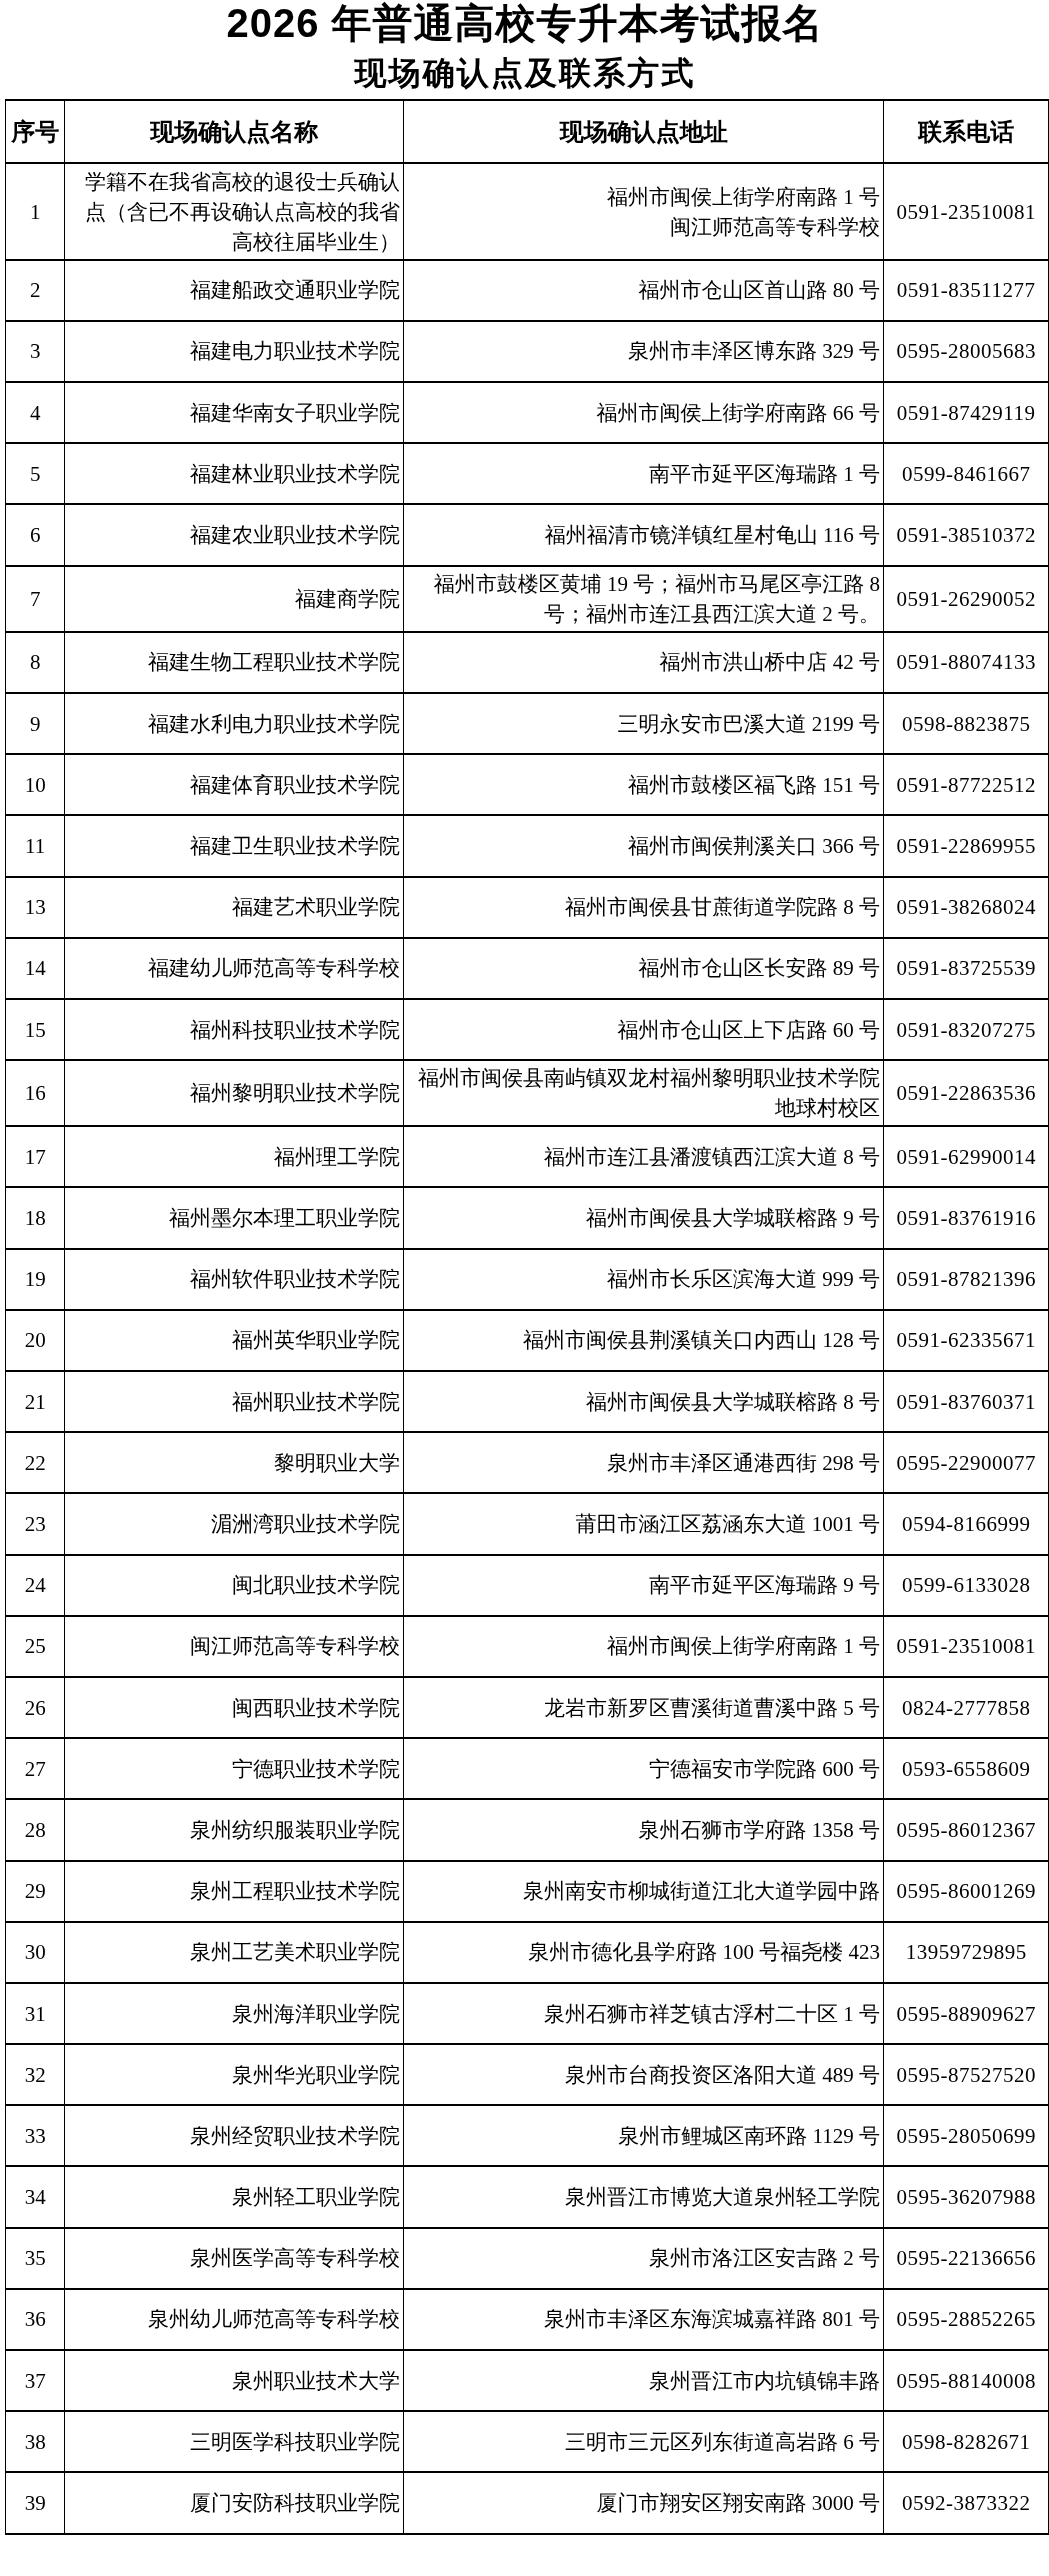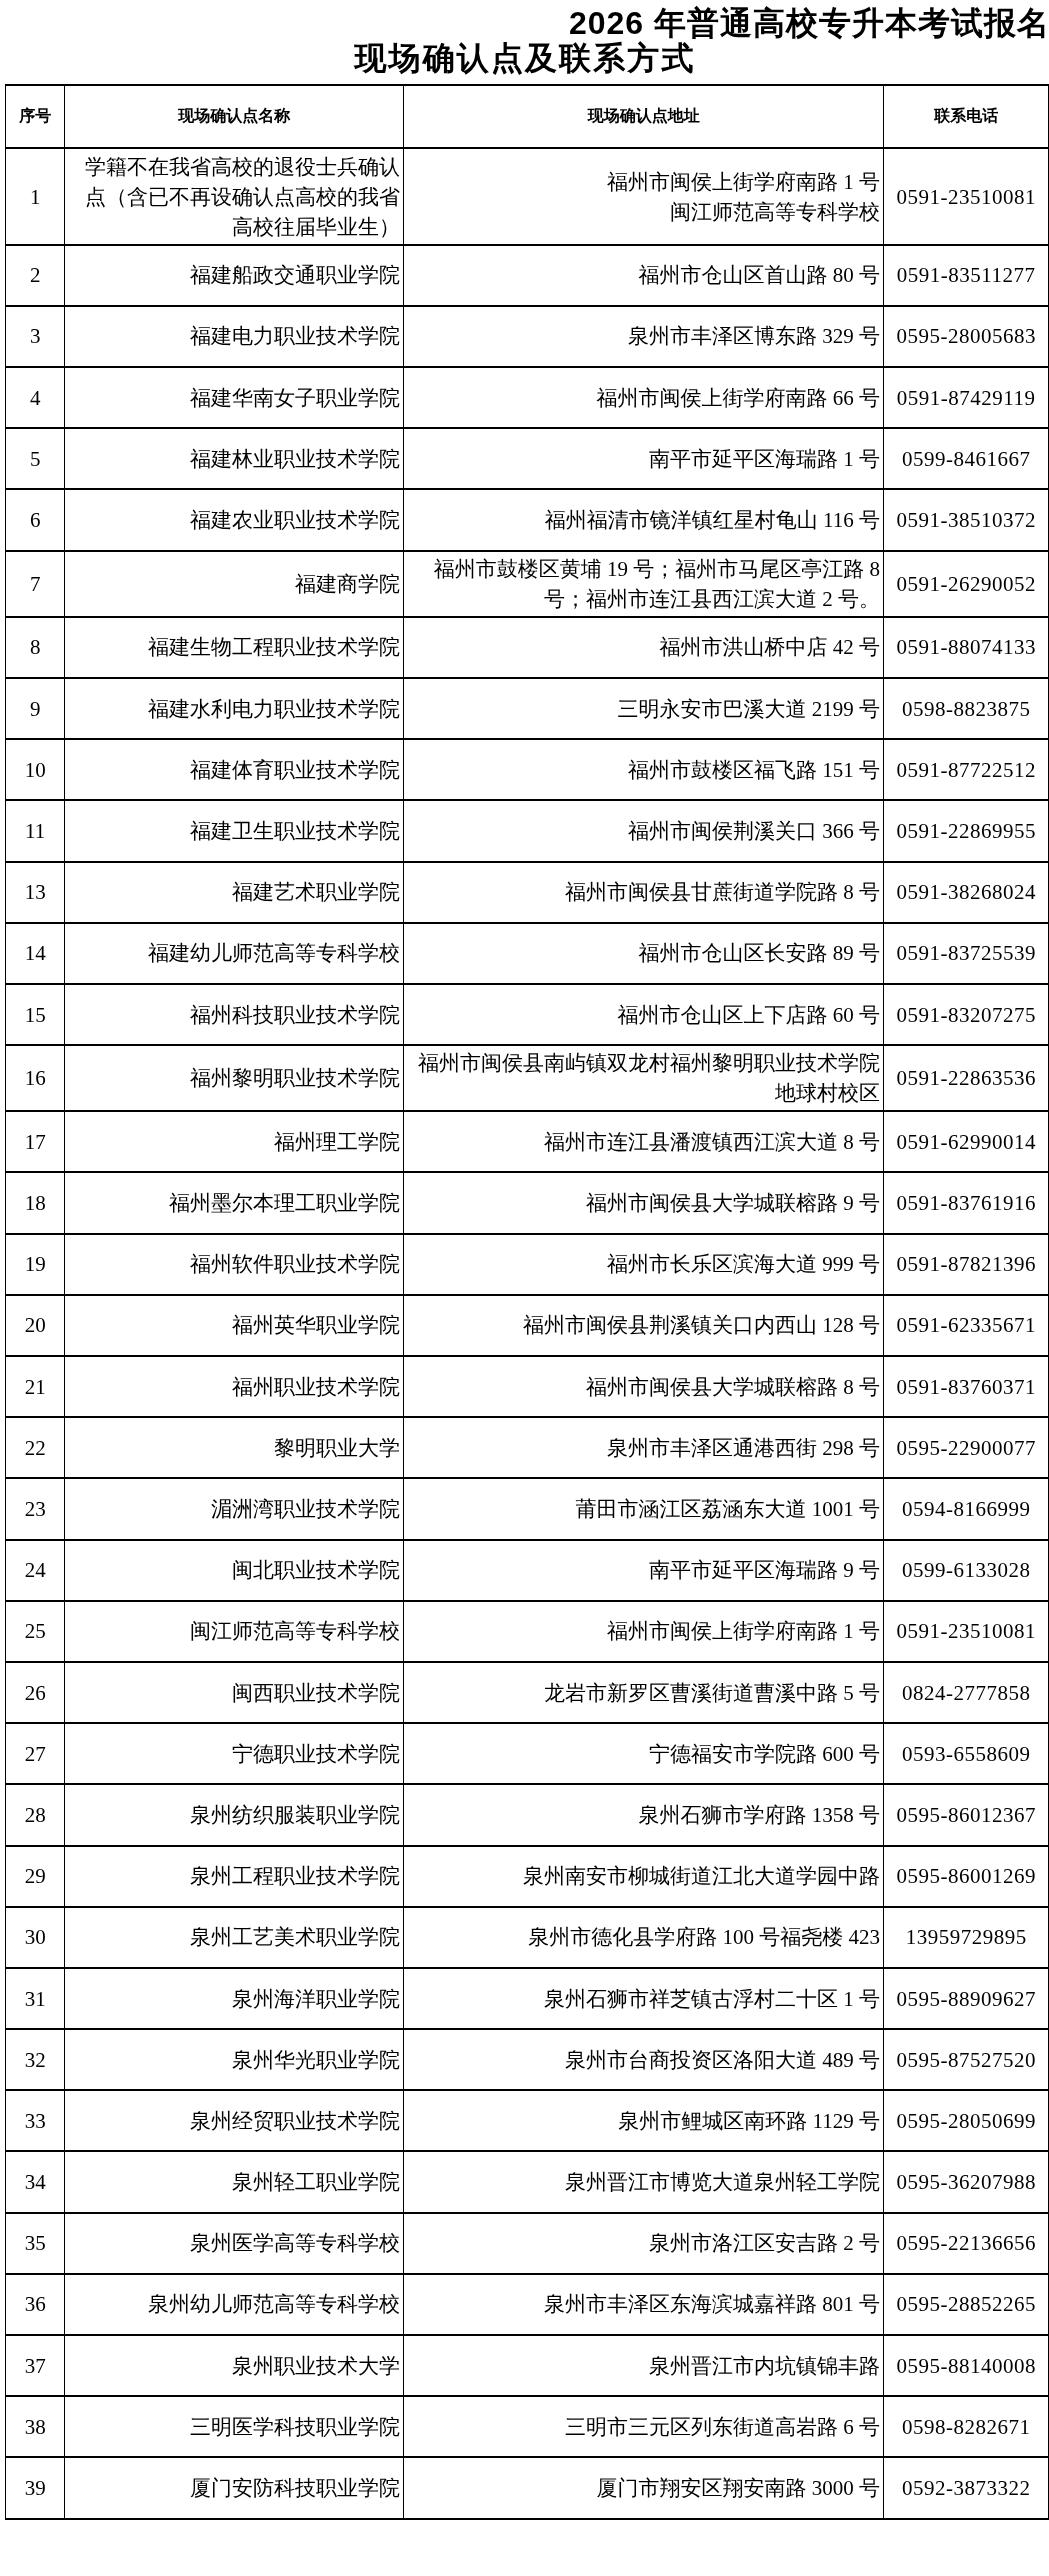--- a/index.html
+++ b/index.html
@@ -20,27 +20,26 @@
     overflow: hidden;
     position: relative;
   }
   .title-block {
     text-align: center;
     font-family: "Liberation Sans", sans-serif;
     font-weight: 700;
   }
   .title-line1 {
     padding-top: 6.2px;
-    font-size: 32px;
+    font-size: 40px;
     line-height: 34px;
     letter-spacing: 1px;
-    text-align: right;
   }
   .title-line2 {
-    margin-top: 2px;
+    margin-top: 17px;
     font-size: 32px;
     line-height: 32px;
     letter-spacing: 2.1px;
   }
   table.confirm-table {
     margin: 10.3px 0 0 5.2px;
     width: 1043px;
     border-collapse: collapse;
     table-layout: fixed;
   }
@@ -59,21 +58,21 @@
     background: #ffffff;
     overflow: hidden;
   }
   table.confirm-table {
     border: 1.5px solid #000;
   }
   table.confirm-table th {
     height: 61px;
     font-family: "Liberation Sans", sans-serif;
     font-weight: 700;
-    font-size: 16px;
+    font-size: 24px;
     text-align: center;
     padding: 0 2.1px;
   }
   table.confirm-table td {
     height: 55px; 
     font-size: 21px;
     line-height: 30px;
     padding: 2.1px 3.1px;
   }
   td.cell-no {

